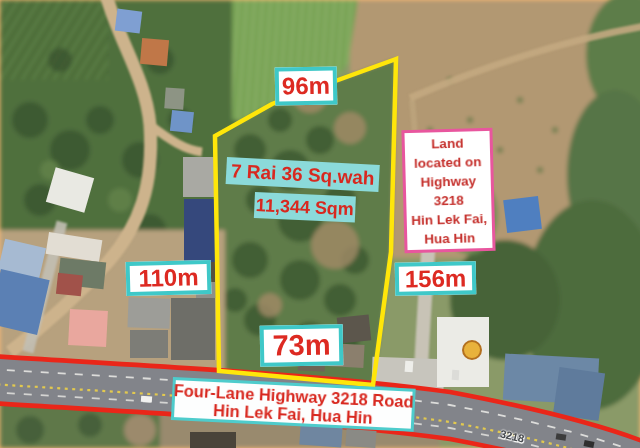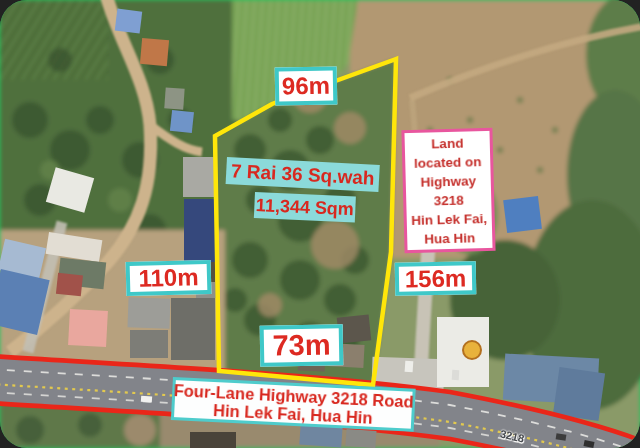--- a/index.html
+++ b/index.html
@@ -1,18 +1,18 @@
 <!DOCTYPE html>
 <html><head>
 <meta charset="utf-8">
 <style>
   html,body{margin:0;padding:0;background:#222;}
   #stage{
     position:relative;width:640px;height:448px;overflow:hidden;
-    font-family:"Liberation Sans",sans-serif;background:#22c55e;border-radius:27px;
+    font-family:"Liberation Sans",sans-serif;background:#fdba74;
   }
   #basemap{position:absolute;left:0;top:0;}
   .overlay{position:absolute;z-index:5;box-sizing:border-box;display:flex;
     align-items:center;justify-content:center;text-align:center;}
   .mbox{
     background:#ffffff;border:4px solid #3fc8c8;color:#dd2a22;
     font-weight:bold;letter-spacing:0;line-height:1;
   }
   .areabox{
     background:#8bdada;color:#d8281f;font-weight:bold;line-height:1;

